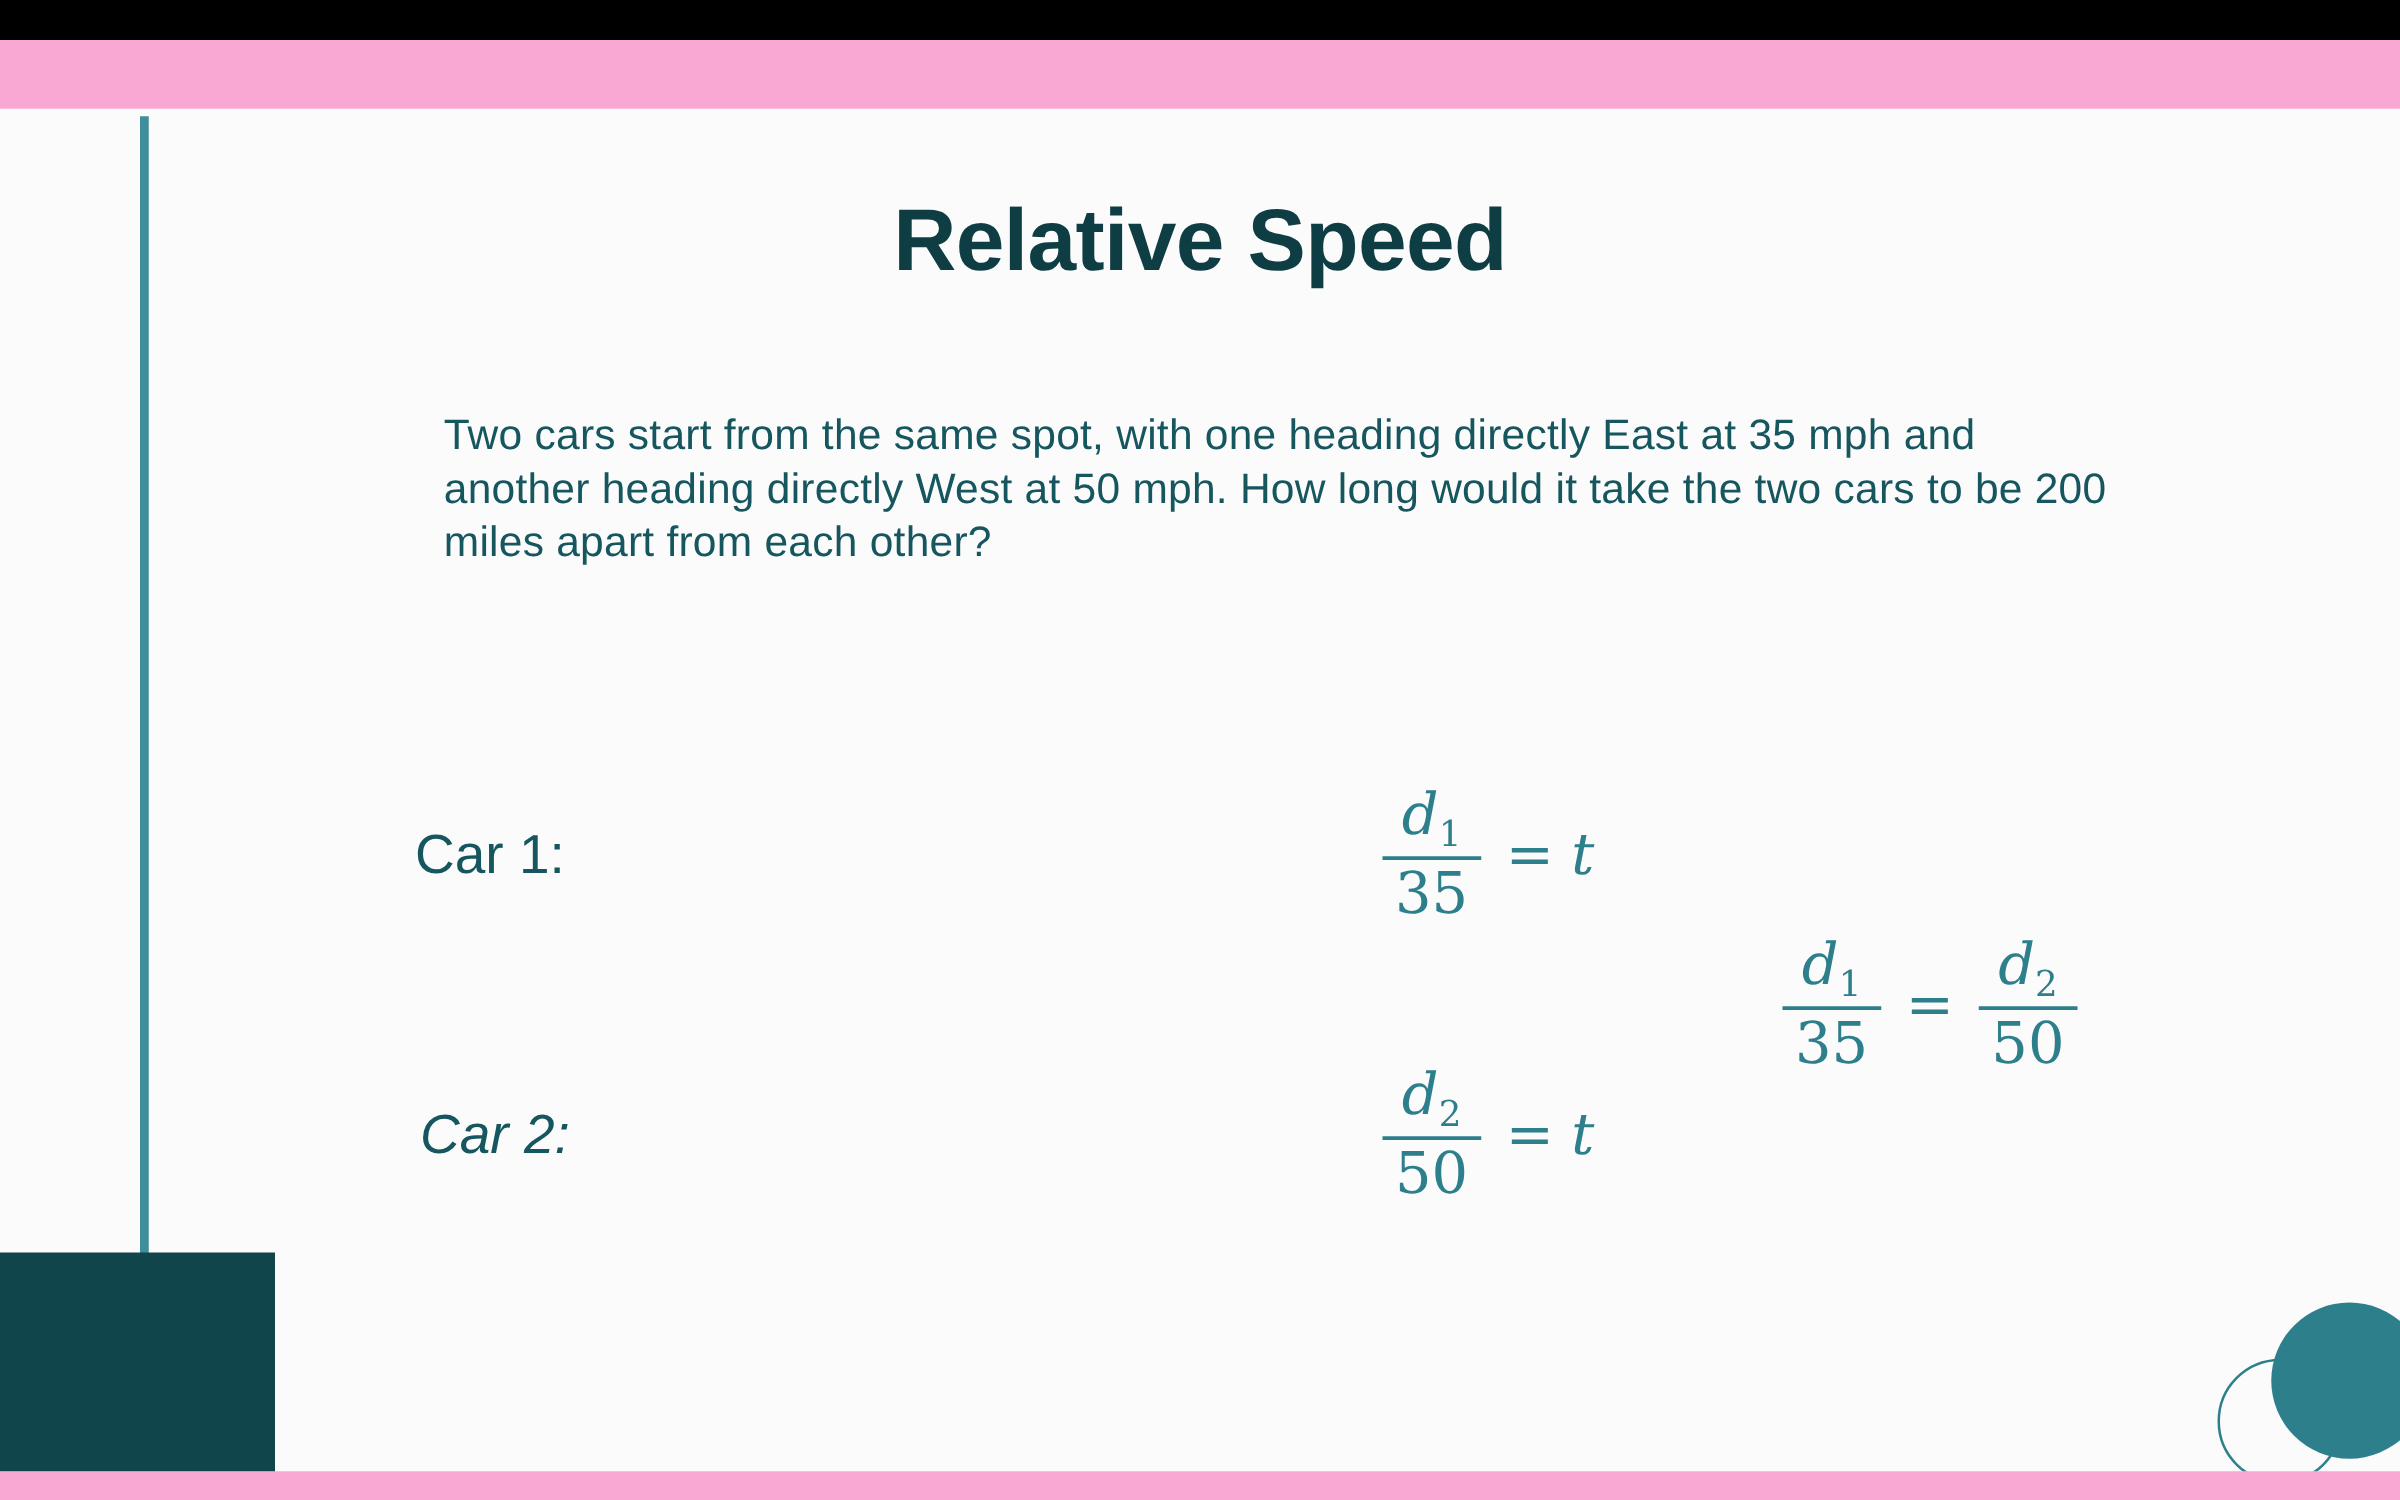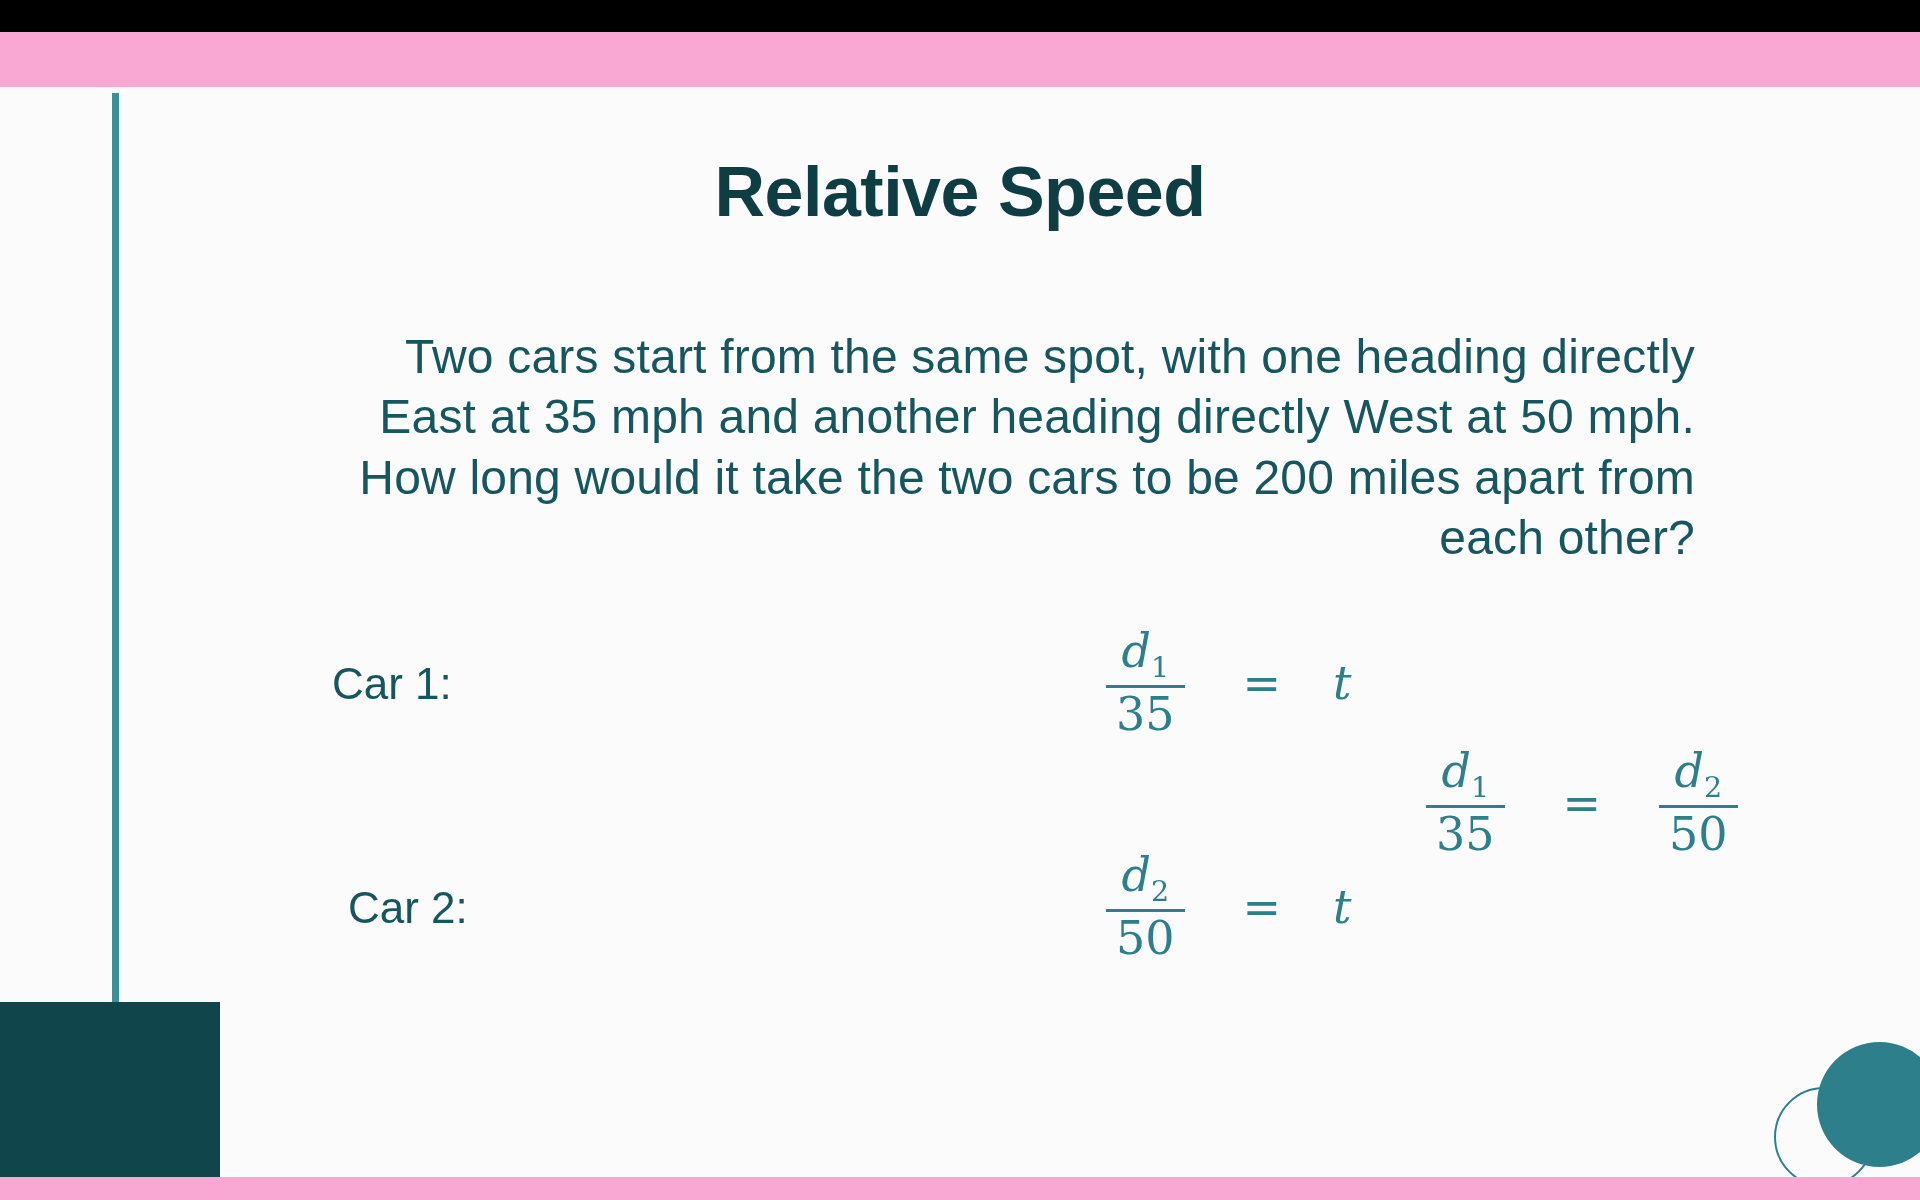--- a/index.html
+++ b/index.html
@@ -88,44 +88,43 @@
     color: #0f3d44;
     letter-spacing: -0.5px;
   }
 
   
   .problem {
     position: absolute;
     left: 355px;
     top: 240px;
     width: 1340px;
-    font-size: 48px;
+    font-size: 34px;
     line-height: 1.26;
     color: #16565f;
     letter-spacing: 0.2px;
-    text-align: right;
   }
 
   
   .math-area {
     position: absolute;
     left: 0;
     top: 520px;
     width: 1631px;
     height: 470px;
   }
 
   .car-label {
     position: absolute;
     font-size: 44px;
     color: #16565f;
     font-family: "Liberation Sans", sans-serif;
   }
   .car1-label { left: 332px; top: 52px; }
-  .car2-label { left: 348px; top: 276px; }
+  .car2-label { left: 336px; top: 276px; font-style: italic; }
 
   .eq-simple {
     position: absolute;
     font-family: "DejaVu Serif", serif;
     font-style: italic;
     font-size: 48px;
     color: #2d7f8c;
     white-space: nowrap;
   }
   .eq1 { left: 632px; top: 50px; }
@@ -141,21 +140,20 @@
   }
 
   
   .frac-eq {
     position: absolute;
     display: flex;
     align-items: center;
     color: #2d7f8c;
     font-family: "DejaVu Serif", serif;
     font-size: 46px;
-    gap: 38px;
   }
   .fe1 { left: 1100px; top: 20px; }
   .fe2 { left: 1100px; top: 244px; }
   .fe3 { left: 1420px; top: 140px; }
 
   .frac {
     display: inline-flex;
     flex-direction: column;
     align-items: center;
     margin: 0 6px;

